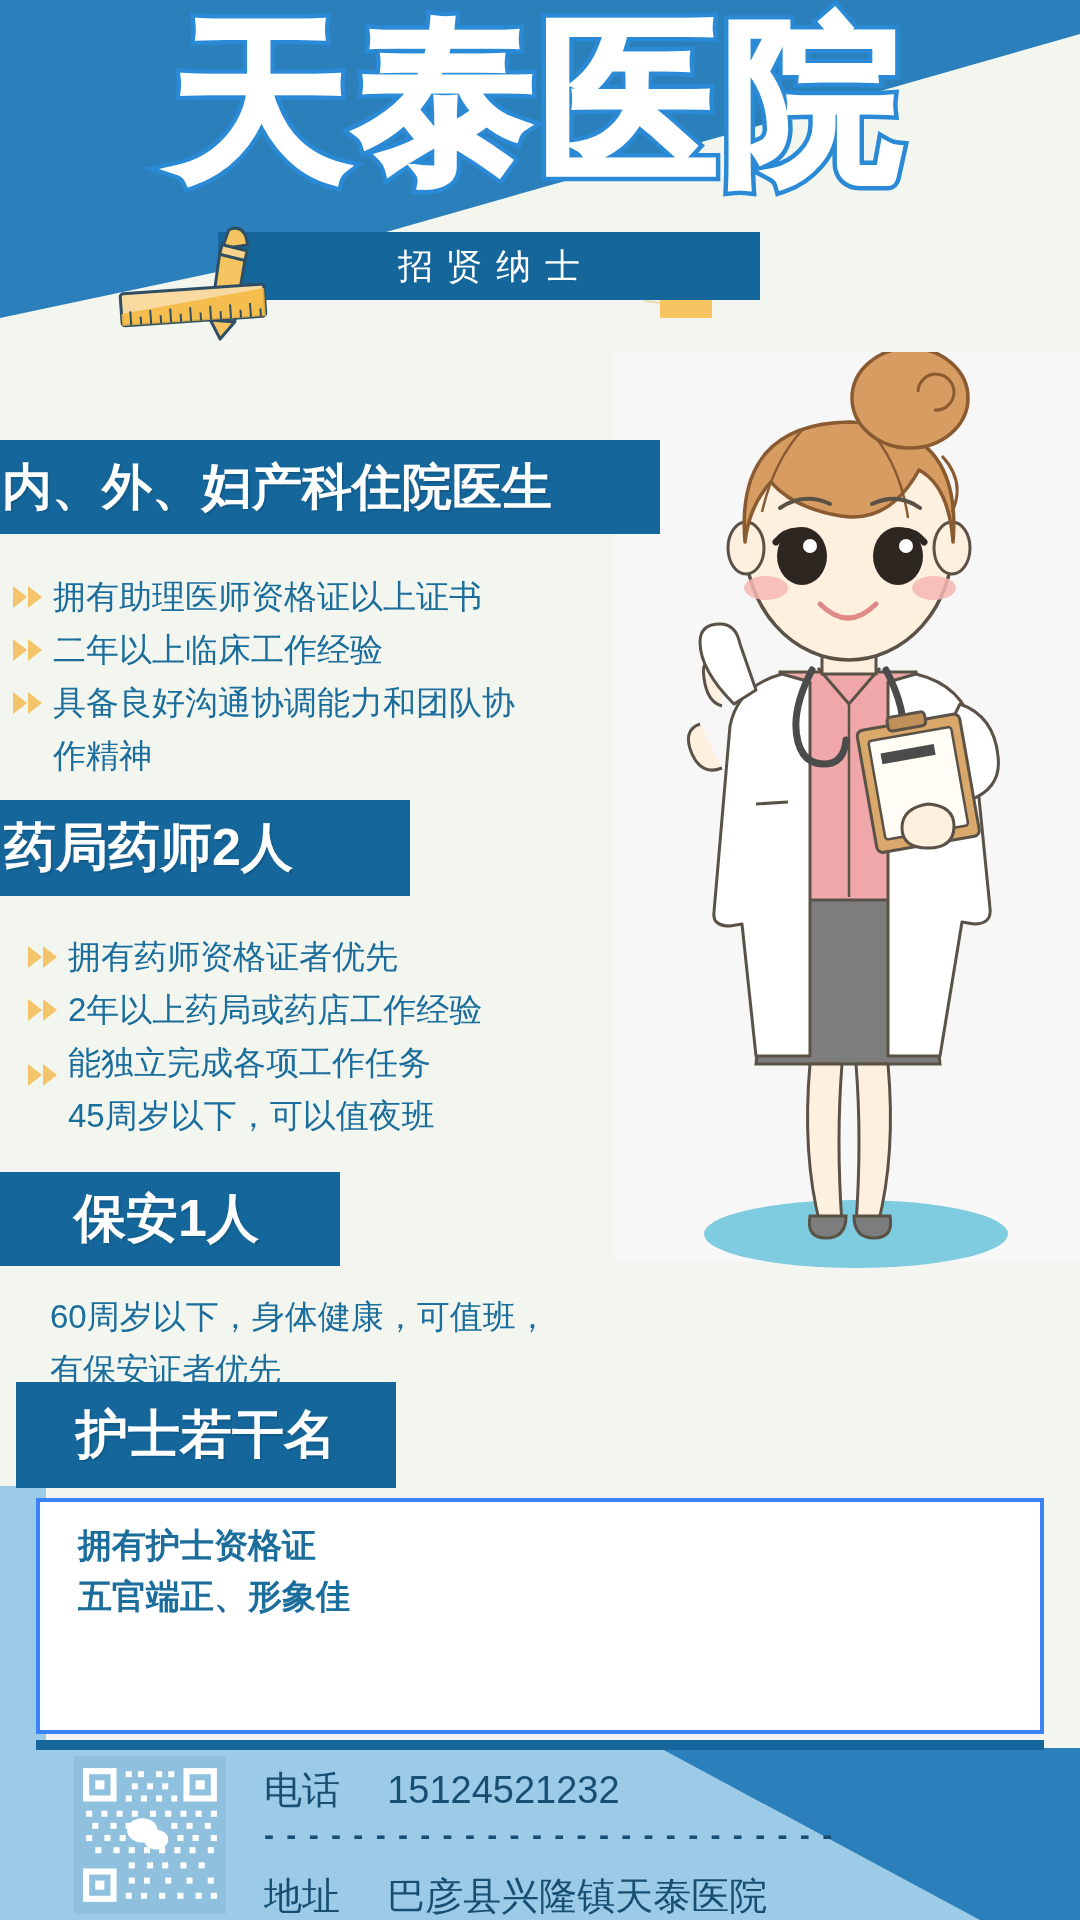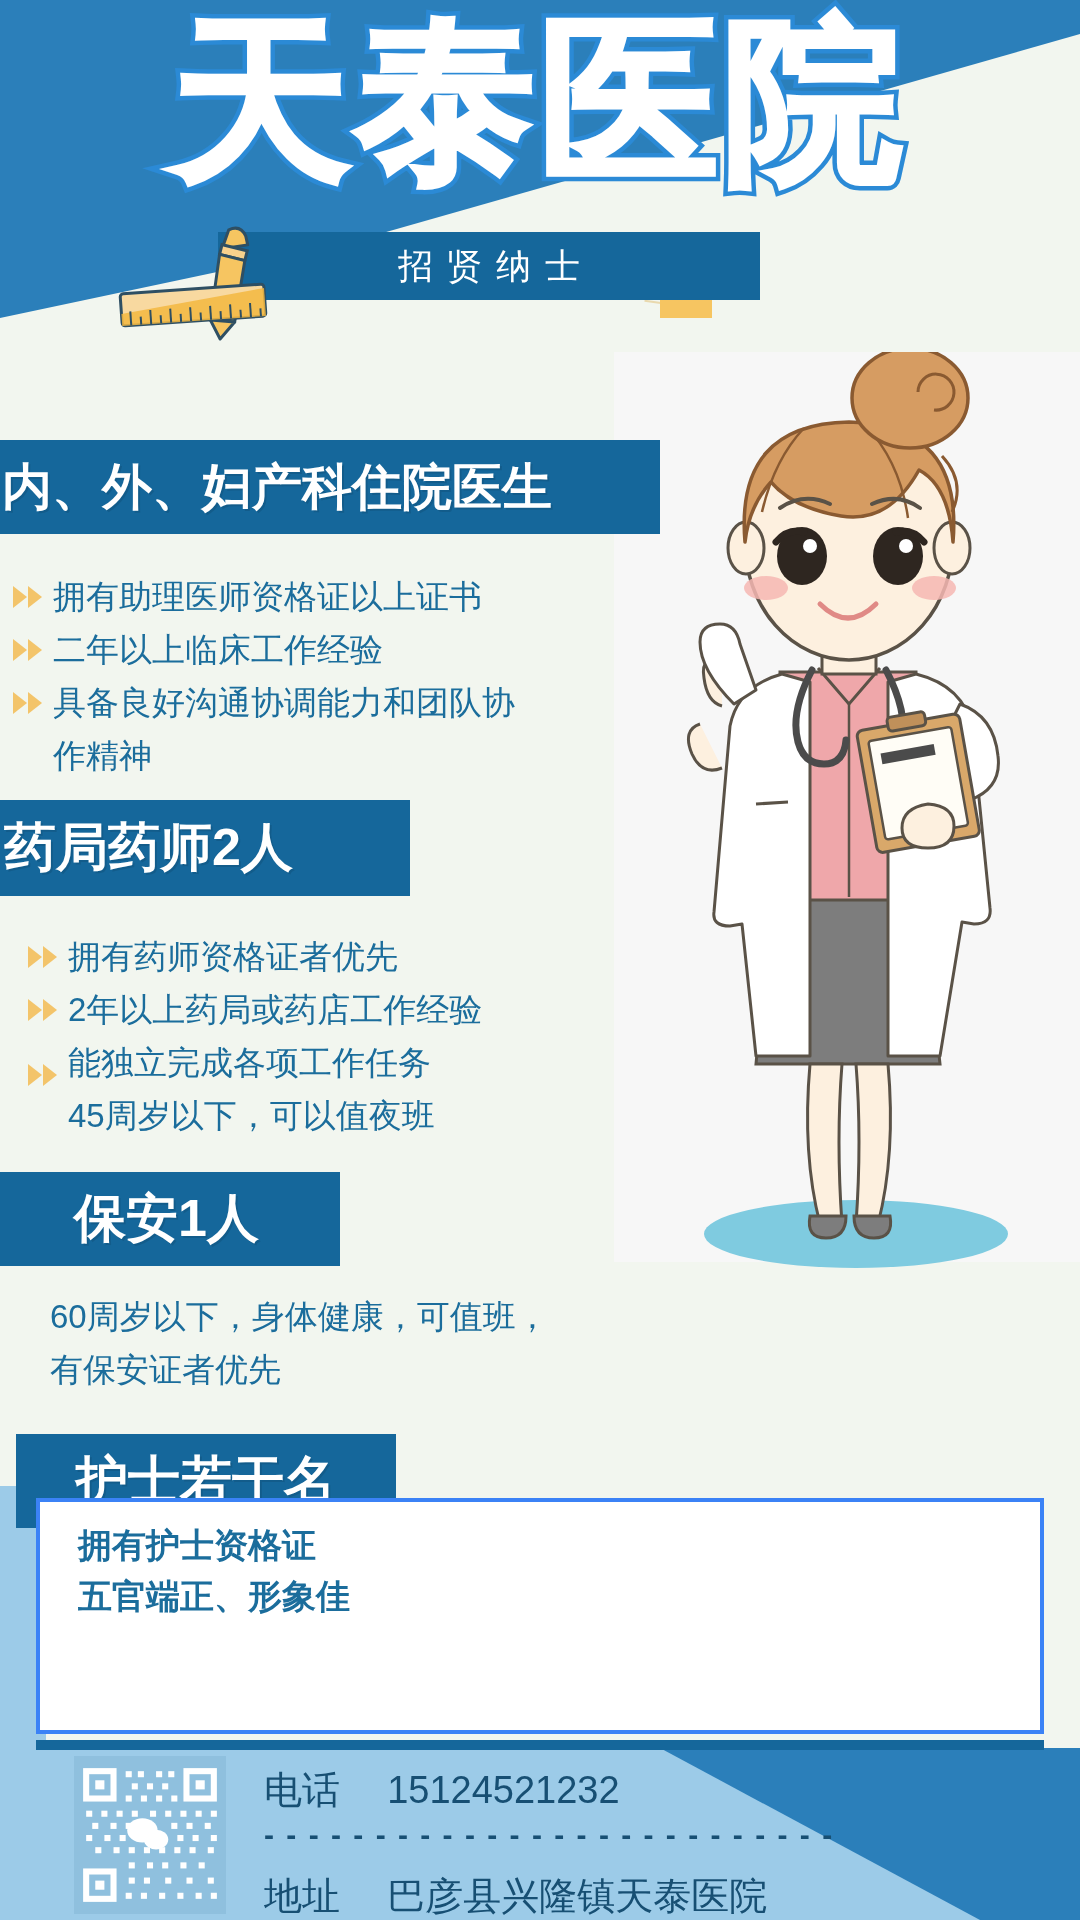--- a/index.html
+++ b/index.html
@@ -345,21 +345,21 @@
 
   <div class="job-bar" style="left:-20px; top:1172px; width:360px; height:94px; padding-left:94px;">
     <span class="job-title" style="font-size:52px;">保安1人</span>
   </div>
 
   <div class="bullets" style="left:26px; top:1290px;">
     <div class="plain" style="padding-left:24px;">60周岁以下，身体健康，可值班，</div>
     <div class="plain" style="padding-left:24px;">有保安证者优先</div>
   </div>
 
-  <div class="job-bar" style="left:16px; top:1434px; width:380px; height:94px; padding-left:60px;">
+  <div class="job-bar" style="left:16px; top:1382px; width:380px; height:106px; padding-left:60px;">
     <span class="job-title" style="font-size:52px;">护士若干名</span>
   </div>
 
   <div class="nurse-accent"></div>
   <div class="nurse-box">
     <div class="nline">拥有护士资格证</div>
     <div class="nline">五官端正、形象佳</div>
   </div>
 
   <div class="footer-topline"></div>

